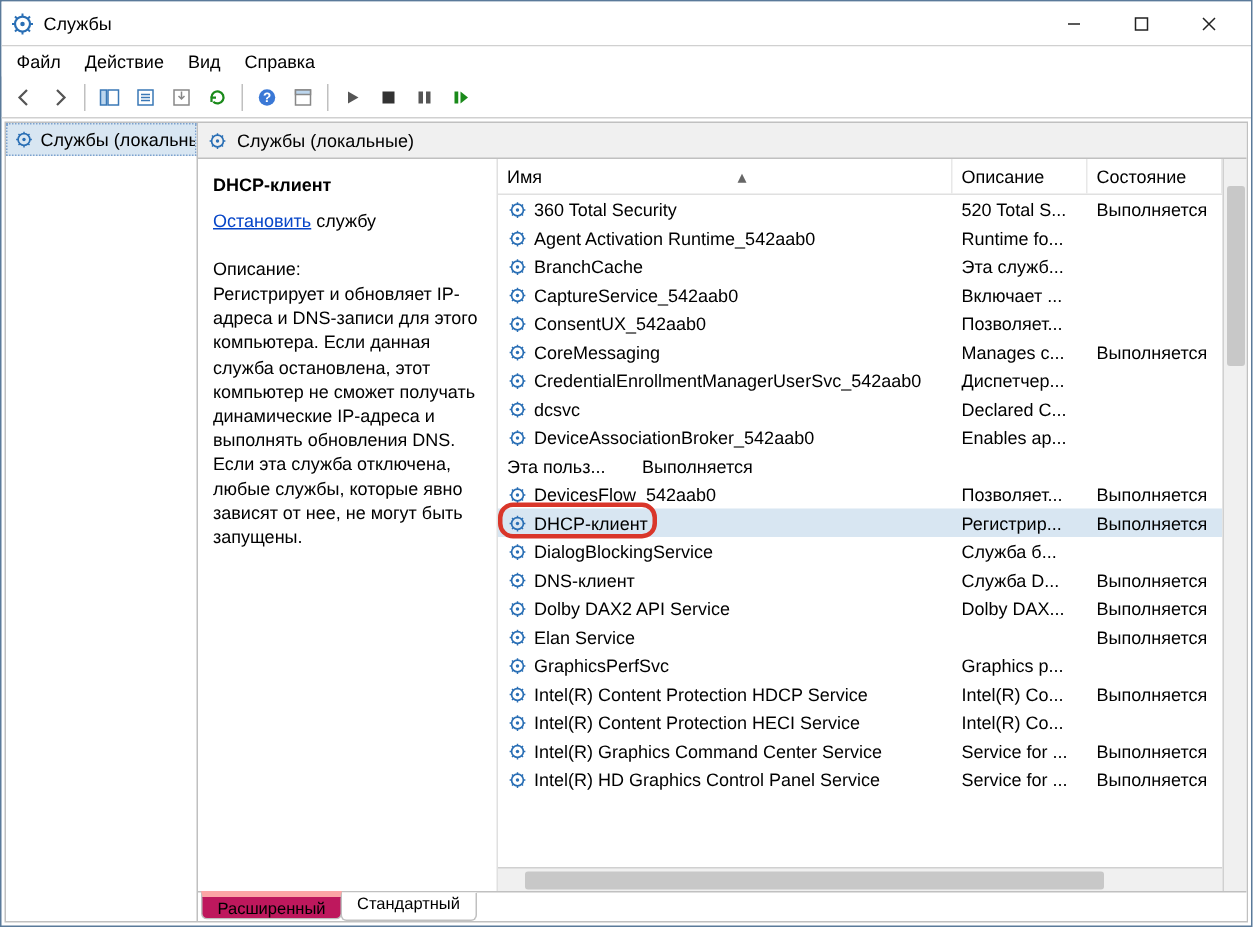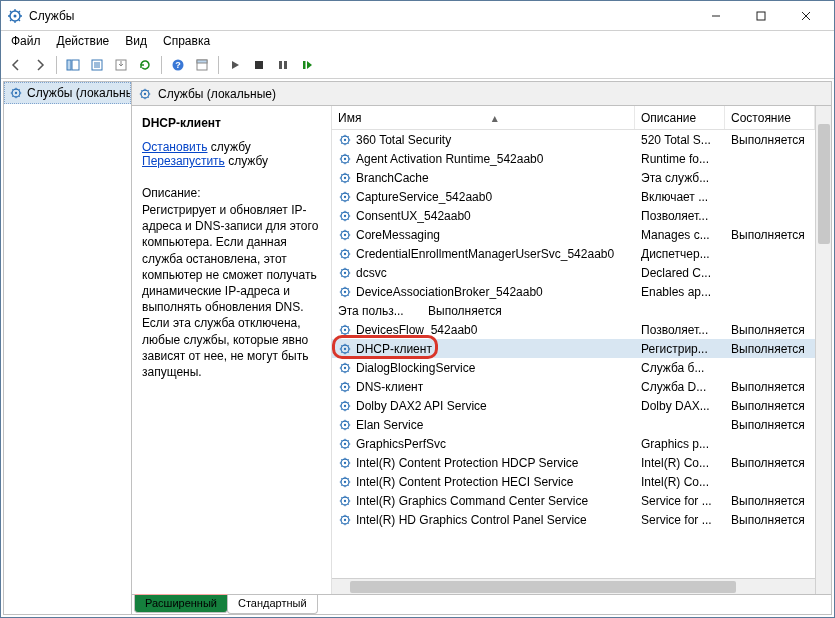--- a/index.html
+++ b/index.html
@@ -193,24 +193,24 @@
     border: 1px solid #c0c0c0;
     border-top: none;
     border-radius: 0 0 4px 4px;
     margin-right: -1px;
     cursor: pointer;
     position: relative;
     background: #fff;
     font-size: 11px;
   }
   .tab.active {
-    background: #15803d;
+    background: #be185d;
     z-index: 2;
     top: -1px;
-    border-top: 1px solid #fca5a5;
+    border-top: 4px solid #fca5a5;
   }
   .list-area { display: flex; flex: 1; overflow: hidden; }
   .list-main { flex: 1; display: flex; flex-direction: column; overflow: hidden; }
 </style>
 </head>
 <body>
 
 <div class="titlebar">
   <span class="title-icon">
     <svg viewBox="0 0 16 16">
@@ -342,23 +342,20 @@
           </svg>
       </span>
       <span>Службы (локальные)</span>
     </div>
 
     <div class="right-body">
       <div class="detail-pane">
         <h3>DHCP-клиент</h3>
         <div>
           <span class="action-link">Остановить</span><span> службу</span>
-        </div>
-        <div>
-          <span class="action-link">Перезапустить</span><span> службу</span>
         </div>
         <div class="desc-label">Описание:</div>
         <div class="desc">Регистрирует и обновляет IP-адреса и DNS-записи для этого компьютера. Если данная служба остановлена, этот компьютер не сможет получать динамические IP-адреса и выполнять обновления DNS. Если эта служба отключена, любые службы, которые явно зависят от нее, не могут быть запущены.</div>
       </div>
 
       <div class="list-pane">
         <div class="list-area">
           <div class="list-main">
             <div class="list-header">
               <div class="col col-name">

